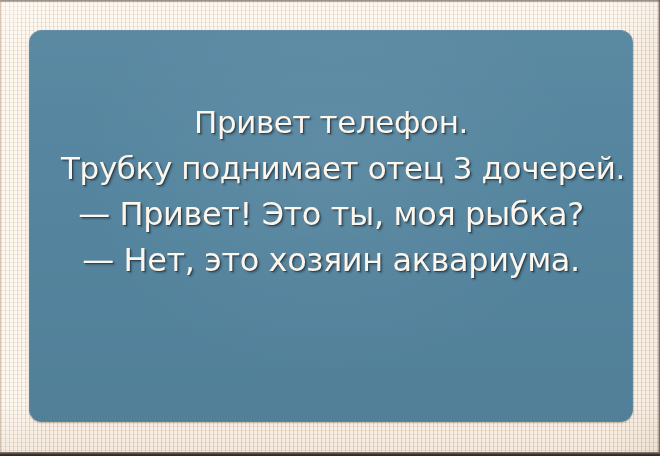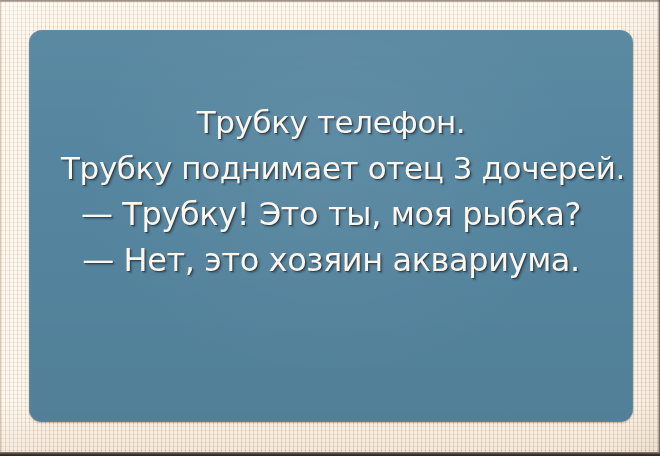--- a/index.html
+++ b/index.html
@@ -151,20 +151,20 @@
   <div id="frame"></div>
   <div id="frame-shade"></div>
 
   <div id="edge-top"></div>
   <div id="edge-left"></div>
   <div id="edge-right"></div>
   <div id="edge-bottom"></div>
 
   <div id="panel">
     <div id="quote">
-      <span class="line l1">Трубку телефон.</span>
+      <span class="line l1">Привет телефон.</span>
       <span class="line l2">Трубку поднимает отец 3 дочерей.</span>
-      <span class="line l3">— Трубку! Это ты, моя рыбка?</span>
+      <span class="line l3">— Привет! Это ты, моя рыбка?</span>
       <span class="line l4">— Нет, это хозяин аквариума.</span>
     </div>
   </div>
 
 </div>
 
 </body></html>

